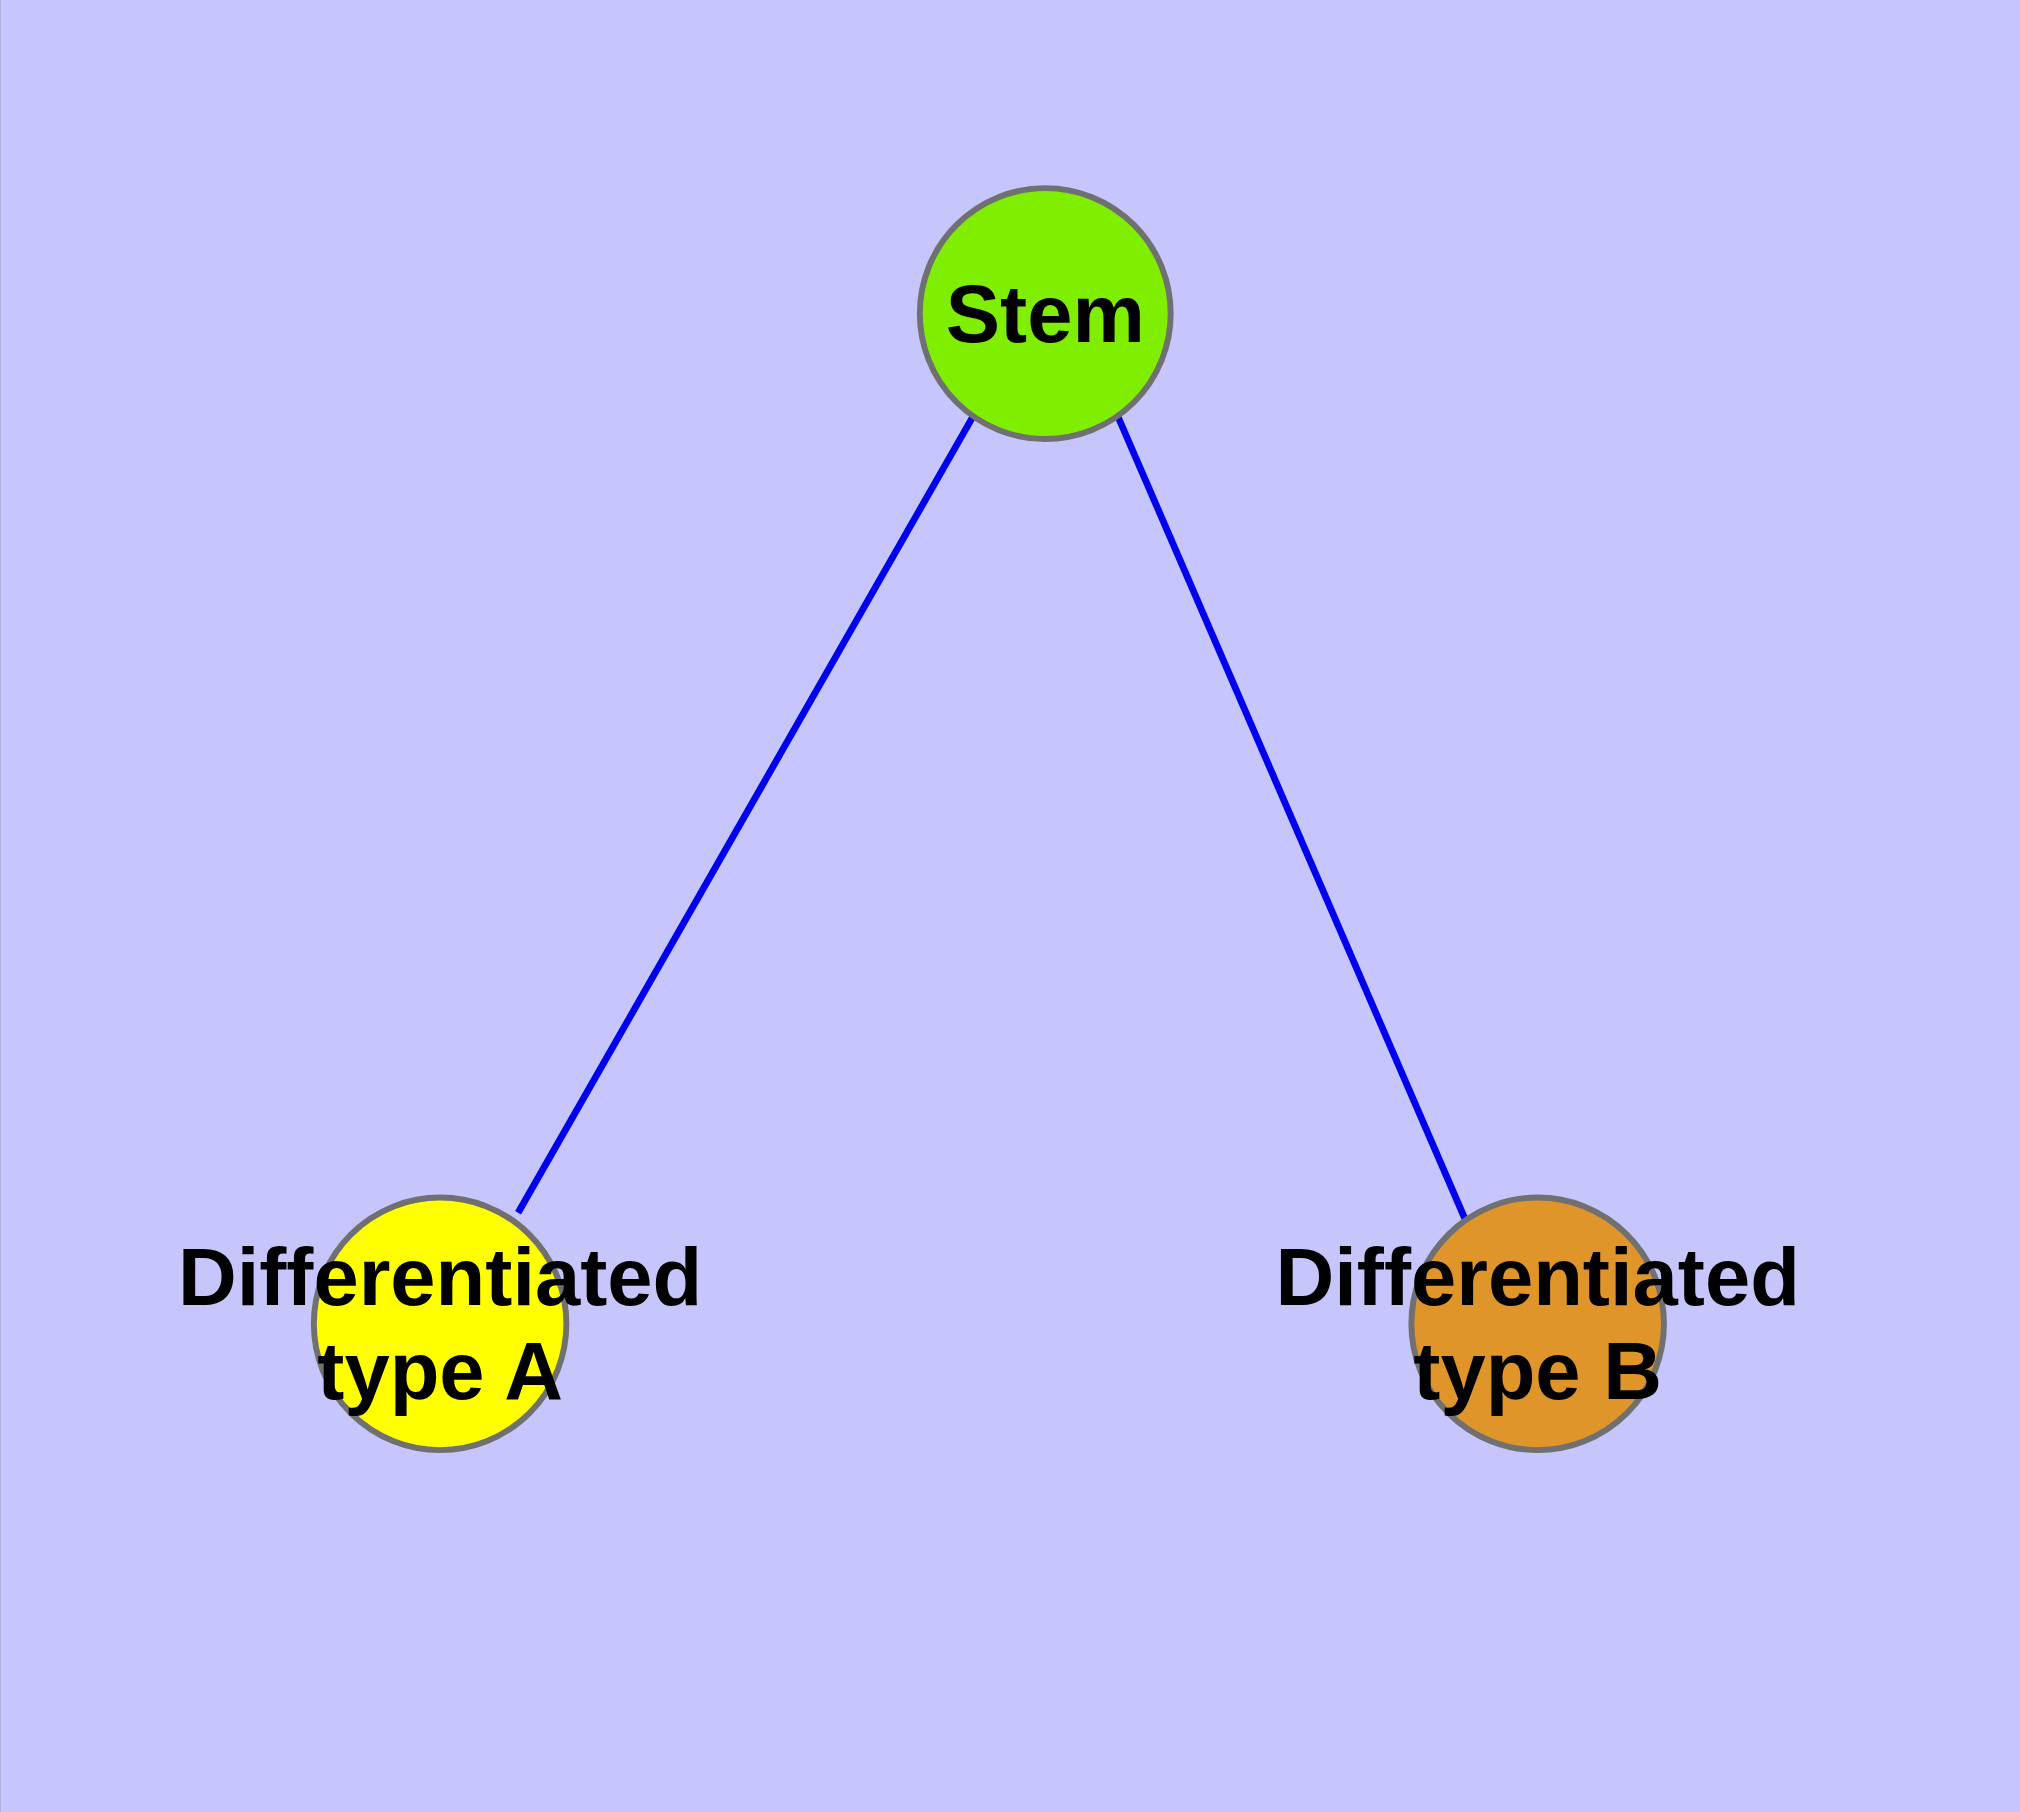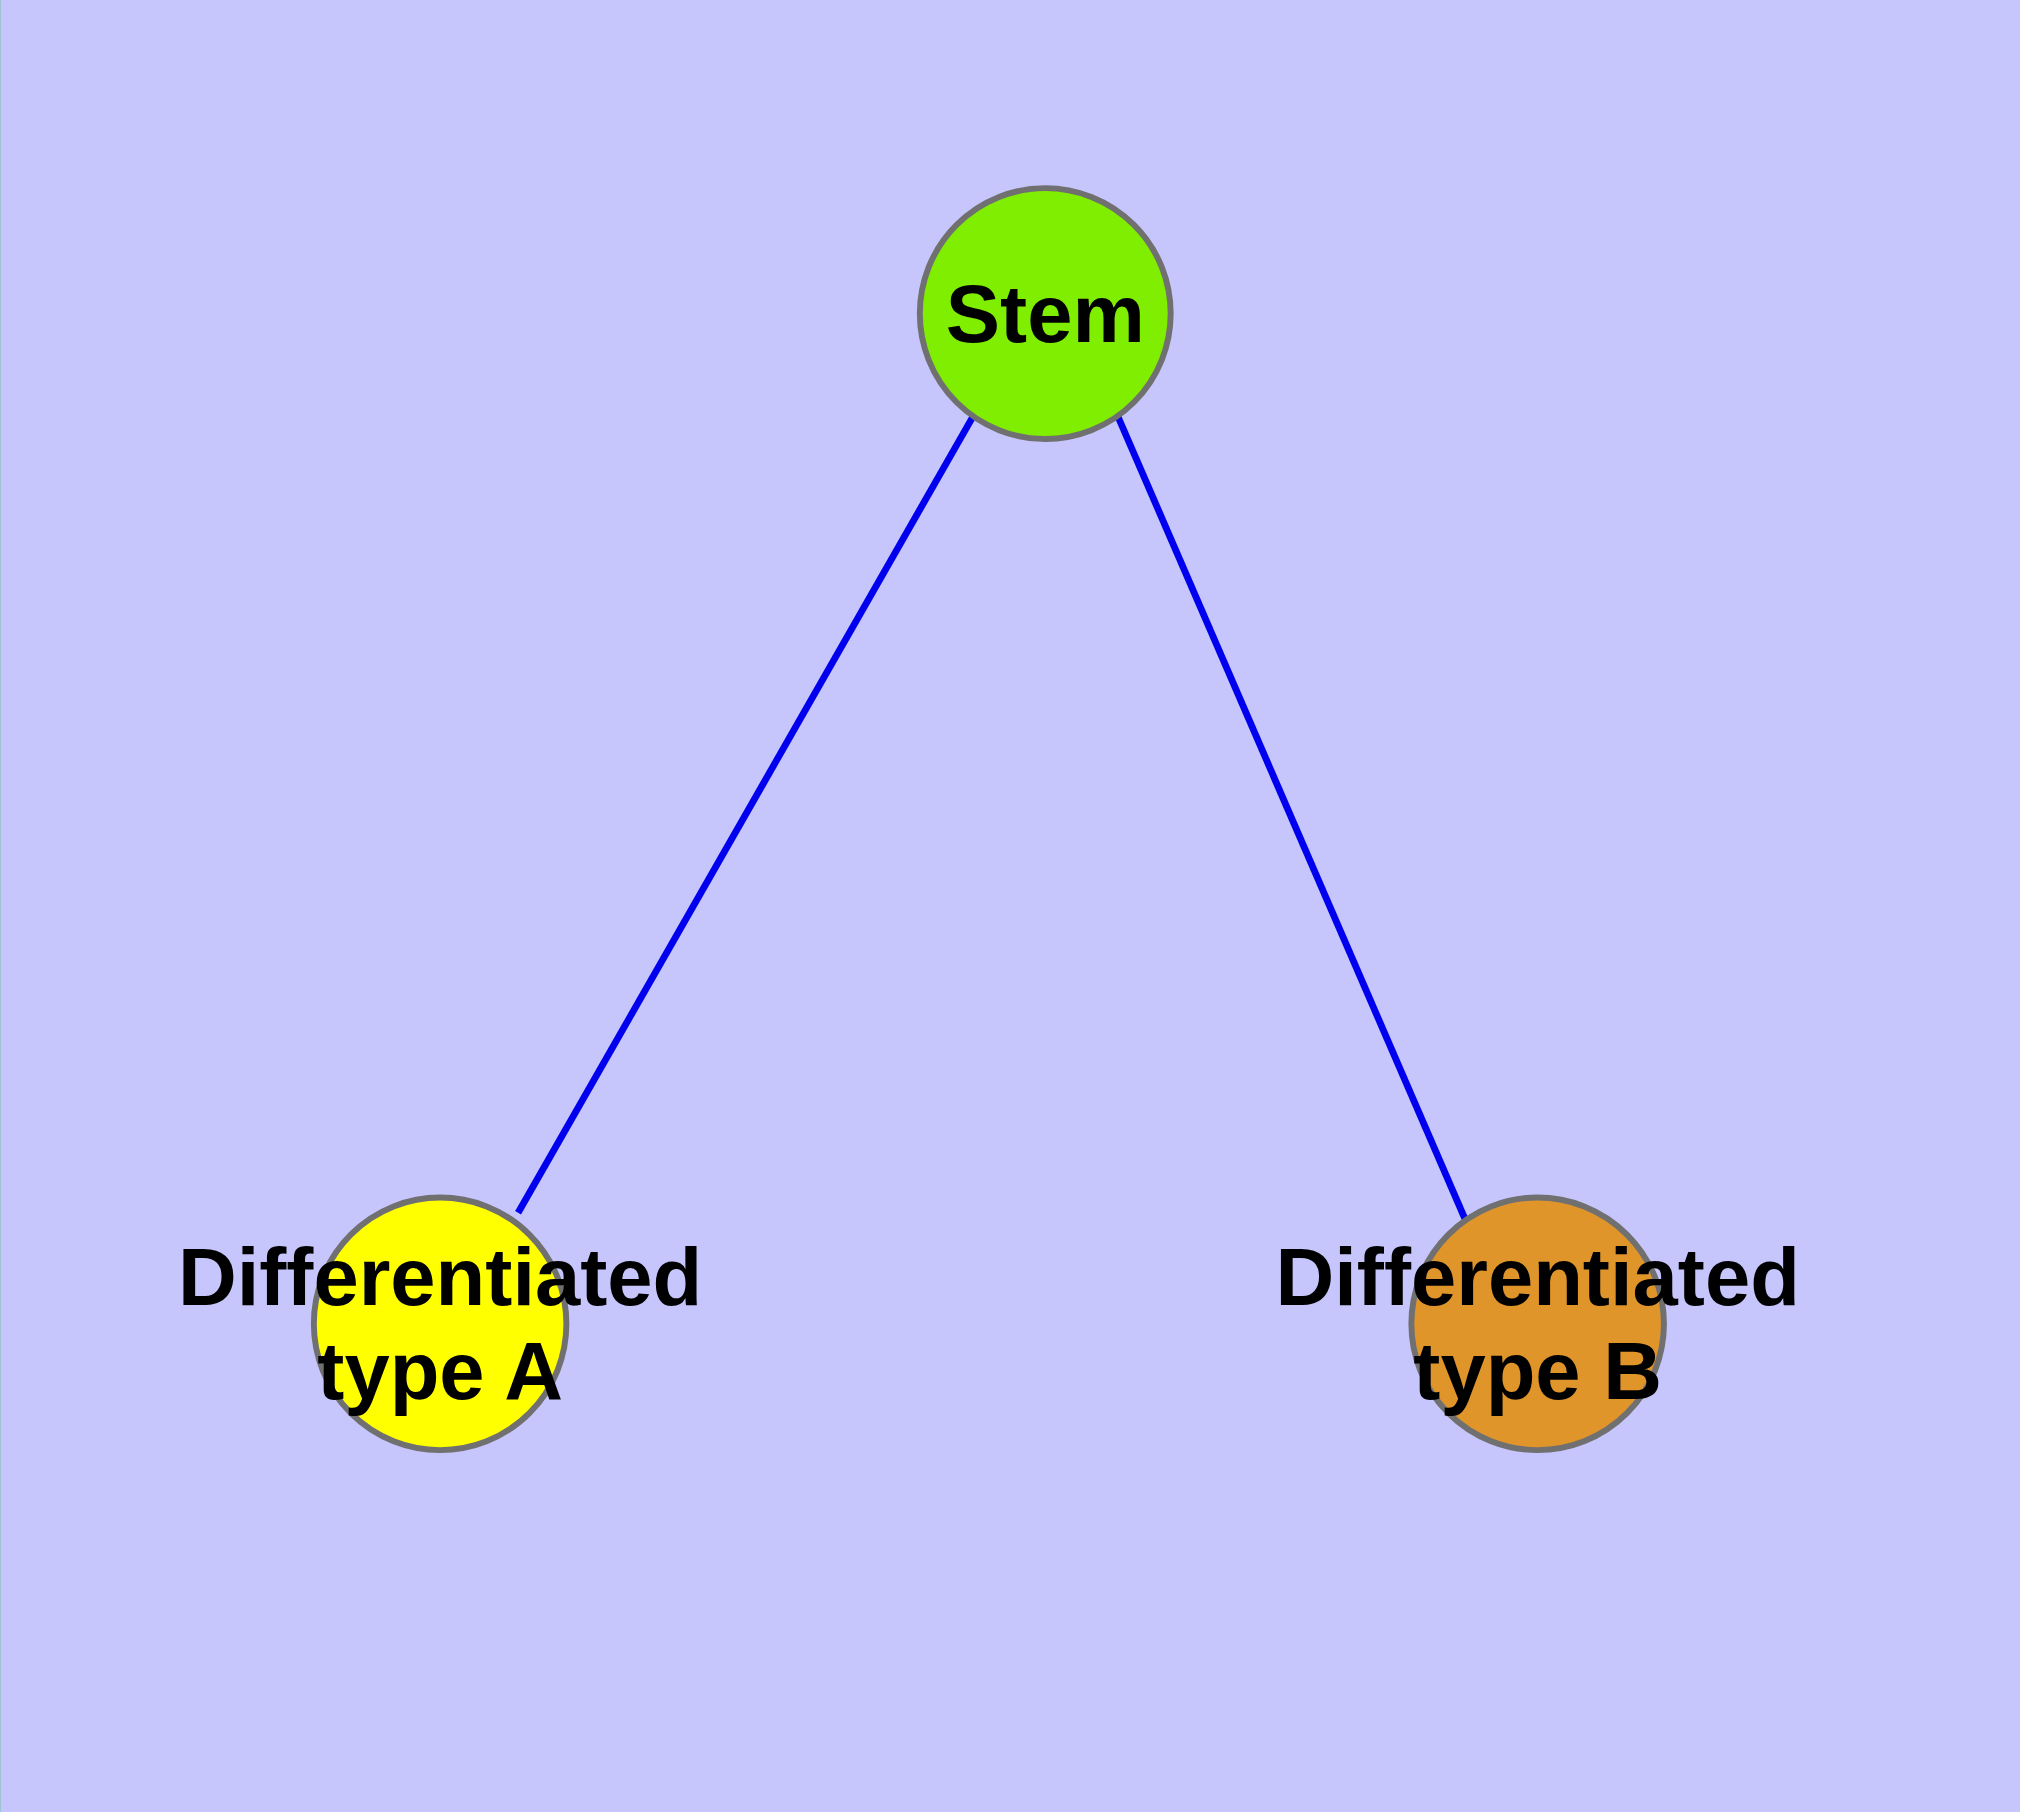--- a/index.html
+++ b/index.html
@@ -31,21 +31,21 @@
     fill: #000000;
     text-anchor: middle;
     dominant-baseline: auto;
     paint-order: normal;
     white-space: pre;
   }
 </style>
 </head>
 <body>
 
-<div id="canvas" style="width: 2021px; height: 1812px; background: #22c55e;">
+<div id="canvas" style="width: 2021px; height: 1812px; background: #737373;">
   <svg id="graph-svg" viewBox="0 0 2384 2138" xmlns="http://www.w3.org/2000/svg" width="2021" height="1812">
 
     <rect id="bg-rect" x="0" y="0" width="2384" height="2138" fill="#c6c6fc"></rect>
 
     <g id="edges-layer">
         <line x1="1148" y1="491" x2="611" y2="1431" stroke="#0000ee" stroke-width="8" stroke-linecap="butt"></line>
         <line x1="1319" y1="492" x2="1729" y2="1440" stroke="#0000ee" stroke-width="8" stroke-linecap="butt"></line>
       </g>
     <g id="nodes-layer">
         <circle cx="1233" cy="370" r="148" fill="#80ee00" stroke="#707070" stroke-width="7"></circle>

